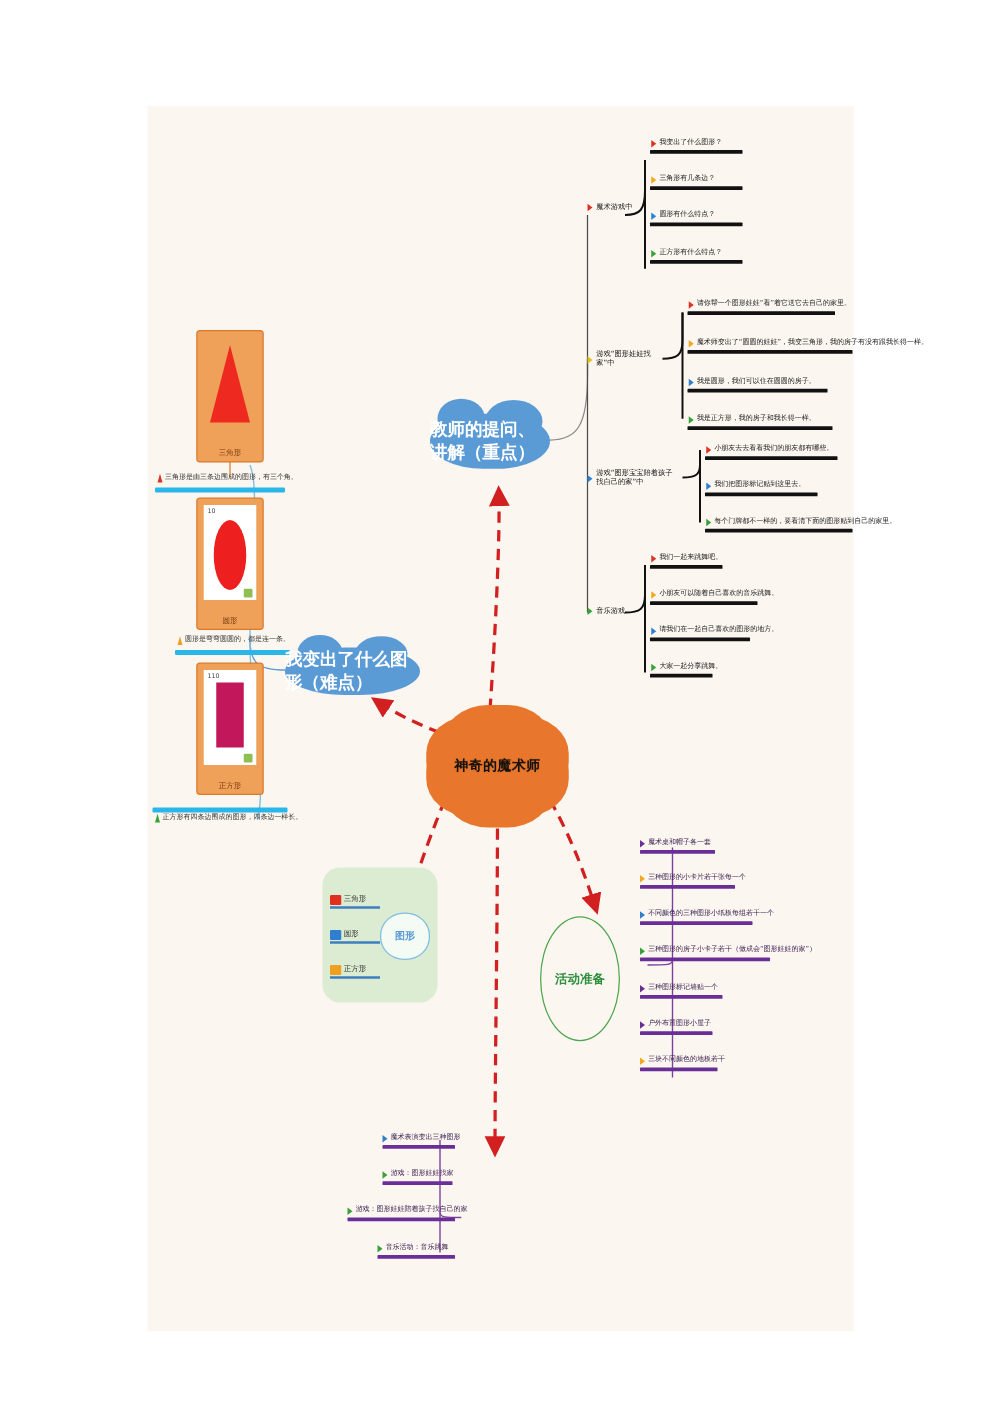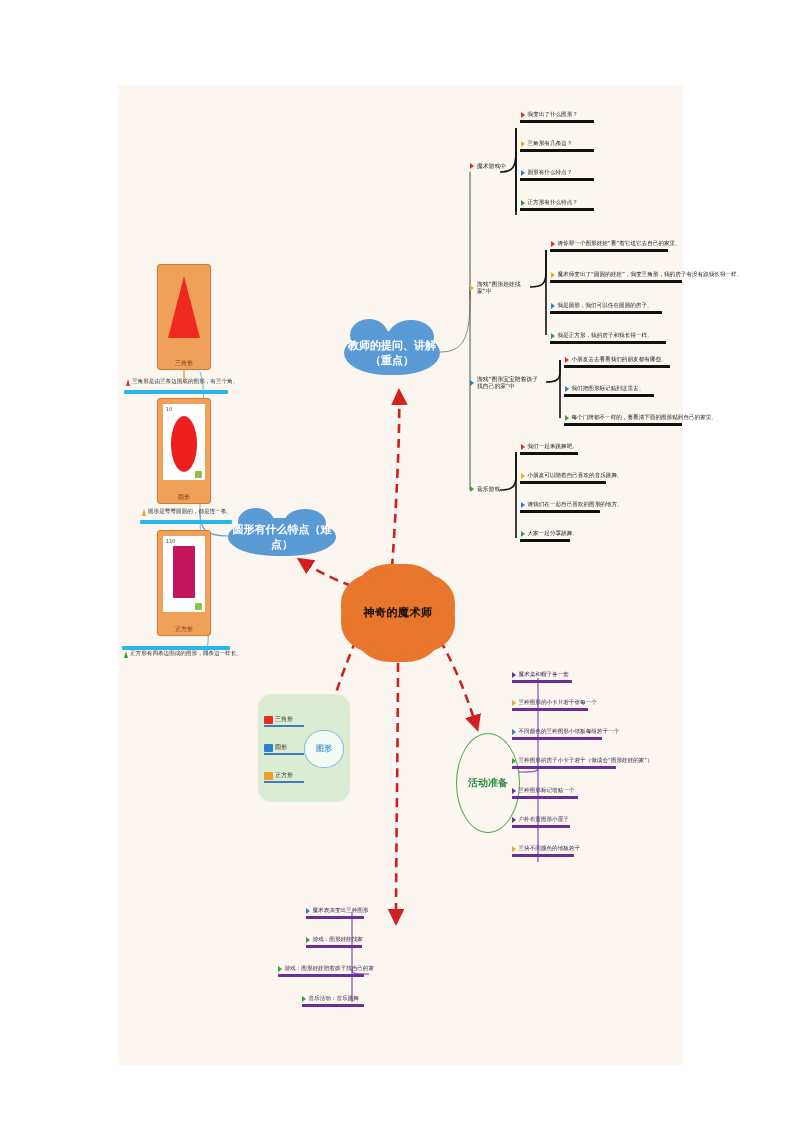--- a/index.html
+++ b/index.html
@@ -37,42 +37,42 @@
        14px  8px 0 -6px #e8762c,
         0px -14px 0 -5px #e8762c,
         0px  16px 0 -5px #e8762c;
   }
   .flower span{position:relative;z-index:2;text-shadow:0 0 1px rgba(0,0,0,.25);}
 
   
   .cloud{
     background:#5b9bd5;color:#ffffff;
     display:flex;align-items:center;justify-content:center;
-    text-align:center;font-size:11px;font-weight:bold;
+    font-size:14px;font-weight:bold;
     border-radius:46% 46% 46% 46%/52% 52% 52% 52%;
     position:absolute;
   }
   .cloud:before,.cloud:after{
     content:"";position:absolute;background:#5b9bd5;border-radius:50%;
   }
   .cloud.c1{width:96px;height:44px;left:344px;top:331px;}
   .cloud.c1:before{width:38px;height:32px;left:6px;top:-12px;}
   .cloud.c1:after{width:46px;height:34px;right:6px;top:-11px;}
   .cloud.c2{width:108px;height:38px;left:228px;top:518px;}
   .cloud.c2:before{width:36px;height:28px;left:10px;top:-10px;}
   .cloud.c2:after{width:42px;height:28px;right:10px;top:-9px;}
   .cloud span{position:relative;z-index:3;}
 
   
   .ellipse{
     position:absolute;display:flex;align-items:center;justify-content:center;
     text-align:center;font-size:10px;font-weight:bold;background:transparent;
     border-radius:50%;
   }
-  .ell-green{width:62px;height:98px;left:456px;top:733px;border:1.3px solid #4ea64e;color:#2f8f3f;}
+  .ell-green{width:62px;height:98px;left:432px;top:733px;border:1.3px solid #4ea64e;color:#2f8f3f;}
   .ell-purple{width:56px;height:92px;left:369px;top:928px;border:1.3px solid #7b3fa0;color:#8b4aa8;}
 
   
   .greenbox{
     position:absolute;left:258px;top:694px;width:92px;height:108px;
     background:#dcecd2;
     border-radius:14px;
   }
   .gb-inner{position:absolute;left:0;top:0;width:100%;height:100%;text-decoration:underline;}
   .shape-cloud{
@@ -326,21 +326,21 @@
   </div>
   <div class="row" style="left:520px;top:531px;width:56px;">
     <div class="lbl">
         <span class="tri green"></span>
       <span>大家一起分享跳舞。</span>
       </div>
     <div class="bar" style="width:50px;"></div>
   </div>
 
   <div class="cloud c2">
-    <span>圆形有什么特点（难点）</span>
+    <span>我变出了什么图形（难点）</span>
   </div>
 
   <div class="cardtxt" style="left:126px;top:378px;">
     <span class="bullet b-up"></span>
     <span>三角形是由三条边围成的图形，有三个角。</span>
   </div>
   <div class="cardline" style="left:124px;top:390px;width:104px;"></div>
   <div class="card" style="left:157px;top:264px;width:52px;height:104px;">
     <div class="inner" style="left:5px;top:5px;right:5px;height:76px;background:#f0a159;">
       <svg width="42" height="76" style="display:block;">

